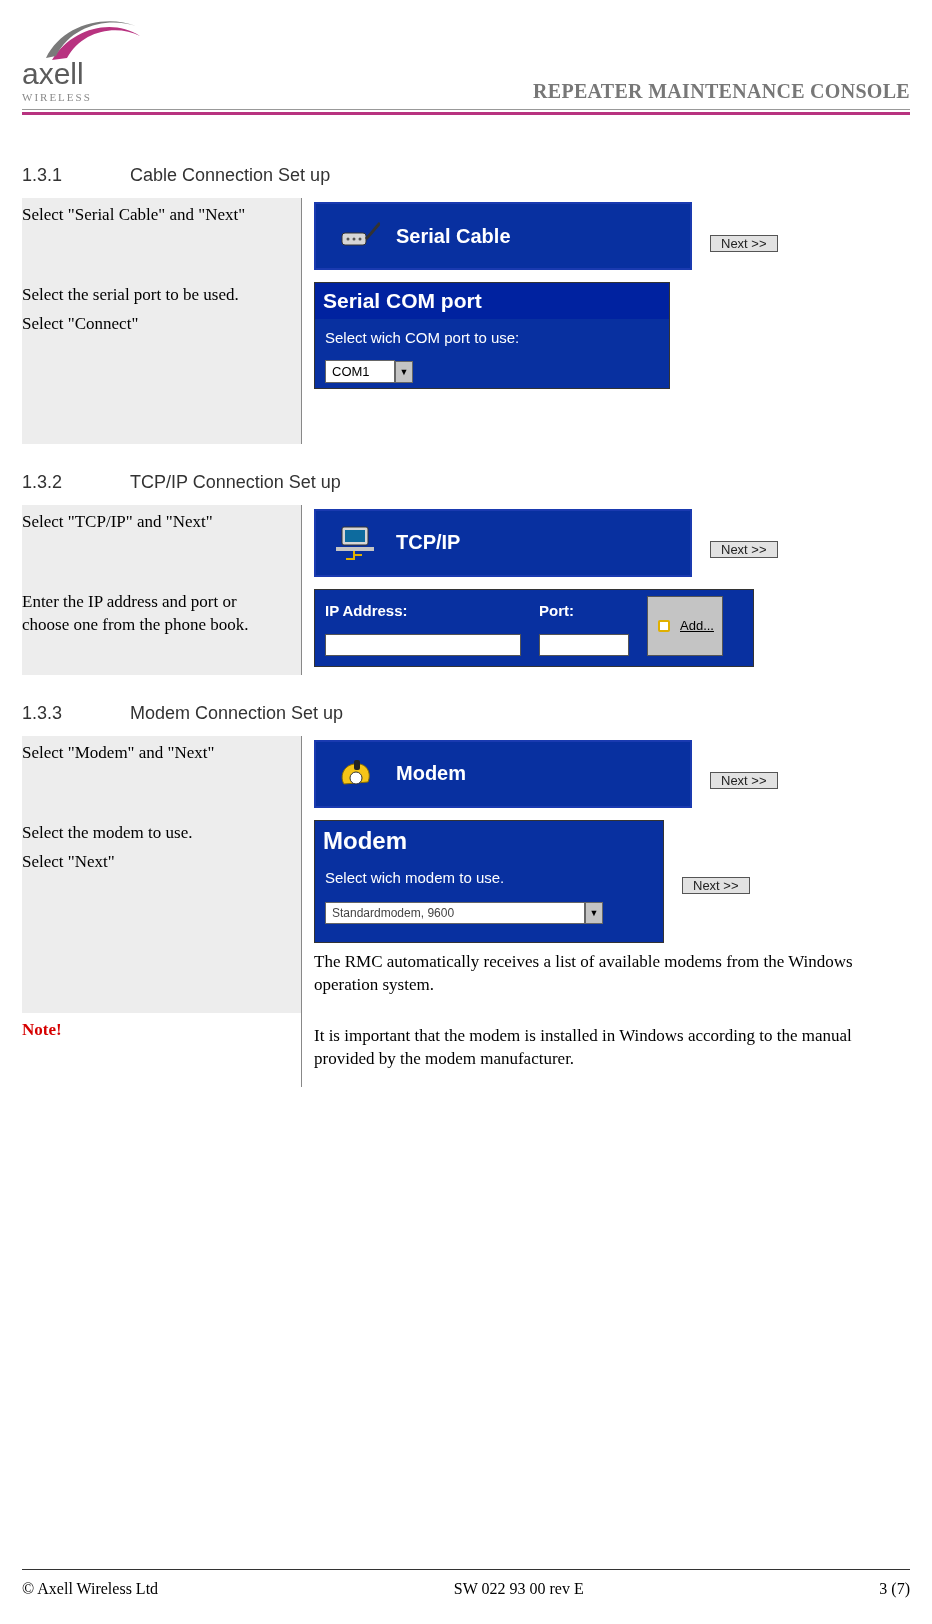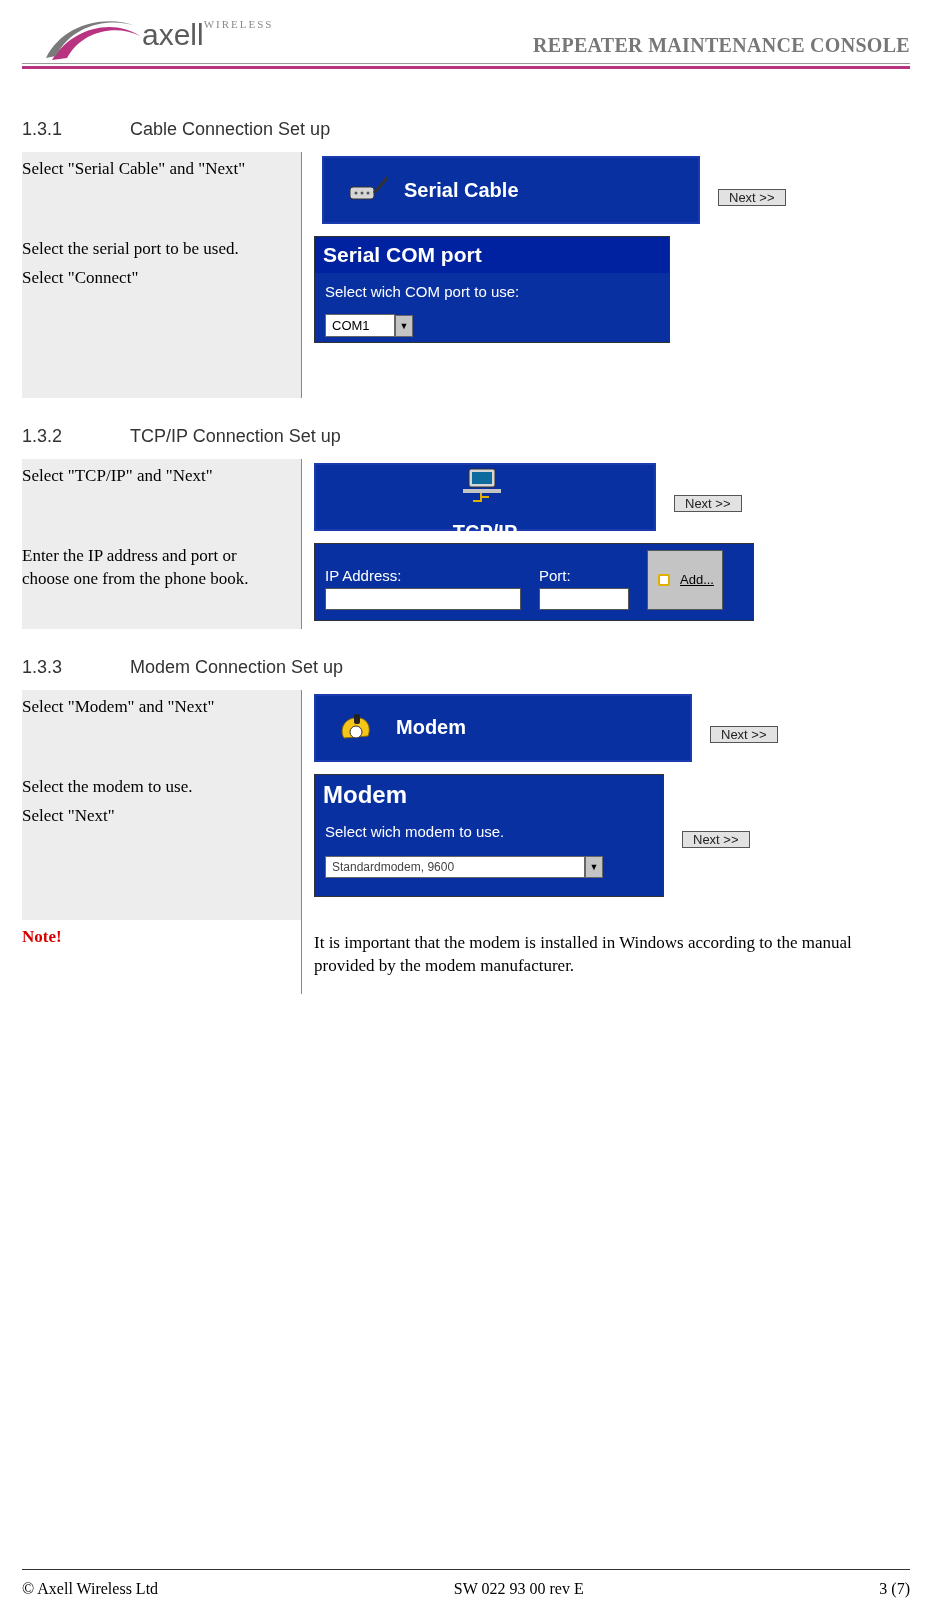--- a/index.html
+++ b/index.html
@@ -1,20 +1,20 @@
 <!DOCTYPE html>
 <html><head>
   <meta charset="utf-8">
   <style>
     * { margin: 0; padding: 0; box-sizing: border-box; }
     body { font-family: "Times New Roman", serif; width: 932px; min-height: 1624px; position: relative; background: #fff; color: #000; }
     
     .page-header { padding: 18px 22px 0 22px; }
     .header-row { display: flex; justify-content: space-between; align-items: flex-end; }
-    .logo-block { display: flex; flex-direction: row; align-items: flex-start; }
+    .logo-block { display: flex; flex-direction: column; align-items: flex-start; }
     .logo-swirl { width: 120px; height: 45px; margin-bottom: -6px; }
     .logo-text-line { display: flex; align-items: center; gap: 8px; font-family: Arial, sans-serif; }
     .logo-axell { font-size: 30px; color: #5b5b5b; }
     .logo-wireless { font-size: 11px; letter-spacing: 2px; color: #8a8a8a; }
     .header-title { font-family: Liberation Serif, serif; font-weight: 700; font-size: 20px; color: #777; letter-spacing: 0.3px; }
     .header-rules { margin-top: 6px; }
     .rule-thin { height: 1px; background: #999; }
     .rule-pink { height: 3px; background: #b83380; margin-top: 2px; }
     
     .content { padding: 22px 22px 0 22px; }
@@ -26,36 +26,36 @@
     .left-col { width: 280px; padding: 6px 14px 6px 0; border-right: 1px solid #888; }
     .left-col.shade { background: #ededed; }
     .left-col p { font-size: 17px; line-height: 1.35; margin-bottom: 6px; }
     .left-col .note { color: #d60000; font-weight: 700; }
     .right-col { flex: 1; padding: 4px 0 8px 12px; }
     .right-col p { font-size: 17px; line-height: 1.35; margin: 8px 0; }
     
     .img-row { display: flex; gap: 18px; align-items: flex-start; }
     
     .banner { display: inline-flex; align-items: center; background: #0830a0; color: #fff; border: 2px solid #1a3ab0; height: 68px; padding: 0 20px; gap: 16px; font-family: Arial, sans-serif; font-weight: 700; font-size: 20px; }
-    .banner.serial { width: 378px; margin-left: 8px; }
-    .banner.tcpip { width: 342px; flex-direction: column; }
+    .banner.serial { width: 378px; }
+    .banner.tcpip { width: 378px; }
     .banner.modem { width: 378px; }
     
     .btn-next { display: inline-flex; align-items: center; justify-content: center; background: #e2e2e2; border: 1px solid #555; height: 17px; padding: 0 10px; font-family: Tahoma, Arial, sans-serif; font-size: 13px; color: #222; align-self: center; margin-top: 14px; }
     
     .winpanel { background: #0830a0; color: #fff; width: 356px; border: 1px solid #333; font-family: Tahoma, Arial, sans-serif; }
     .winpanel-title { background: #0022a0; padding: 6px 8px; font-weight: 700; font-size: 21px; }
     .winpanel-body { padding: 10px 10px 5px; font-size: 14px; }
     .winpanel .line { margin-bottom: 14px; font-size: 15px; }
     .combo { display: inline-flex; align-items: center; }
     .combo-field { background: #fff; color: #000; padding: 3px 6px; min-width: 70px; font-size: 13px; border: 1px solid #666; }
     .combo-arrow { width: 18px; height: 22px; background: #c4c4c4; border: 1px solid #666; display: inline-flex; align-items: center; justify-content: center; font-size: 9px; color: #000; }
     
     .ip-panel { background: #0830a0; color: #fff; width: 440px; border: 1px solid #333; font-family: Tahoma, Arial, sans-serif; display: flex; gap: 18px; padding: 6px 10px 10px; align-items: flex-end; }
-    .ip-group { display: flex; flex-direction: column; gap: 4px; }
+    .ip-group { display: flex; flex-direction: column; gap: 15px; font-weight: bold; }
     .ip-group label { font-size: 15px; }
     .ip-group .textbox { background: #fff; height: 22px; border: 1px solid #555; }
     .ip-group.addr .textbox { width: 196px; }
     .ip-group.port .textbox { width: 90px; }
     .add-btn { display: inline-flex; align-items: center; gap: 6px; background: #c4c4c4; padding: 21px 8px; border: 1px solid #555; font-size: 13px; color: #000; text-decoration: underline; }
     
     .modem-panel { background: #0830a0; color: #fff; width: 350px; border: 1px solid #333; font-family: Tahoma, Arial, sans-serif; }
     .modem-panel .mtitle { padding: 6px 8px; font-weight: 700; font-size: 24px; }
     .modem-panel .mbody { padding: 8px 10px 18px; font-size: 15px; }
     .modem-panel .mline { margin-bottom: 16px; }
@@ -222,20 +222,21 @@
           <div class="mbody">
             <div class="mline">Select wich modem to use.</div>
             <div class="combo modem-combo">
               <span class="combo-field">Standardmodem, 9600</span>
               <span class="combo-arrow">▼</span>
             </div>
           </div>
         </div>
         <div class="btn-next" style="margin-bottom:6px">Next &gt;&gt;</div>
       </div>
+      <p>The RMC automatically receives a list of available modems from the Windows operation system.</p>
     </div>
   </div>
 
   <div class="step-row">
     <div class="left-col">
       <p class="note">Note!</p>
     </div>
     <div class="right-col">
       <p>It is important that the modem is installed in Windows according to the manual provided by the modem manufacturer.</p>
     </div>

